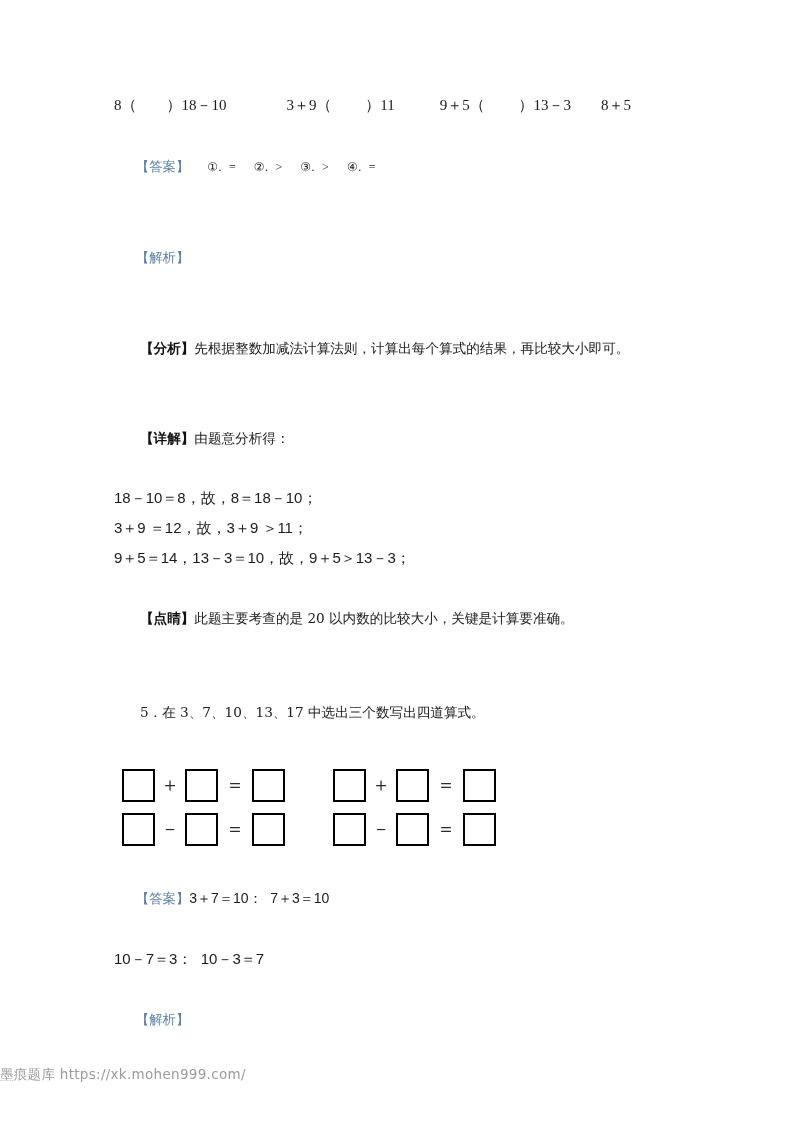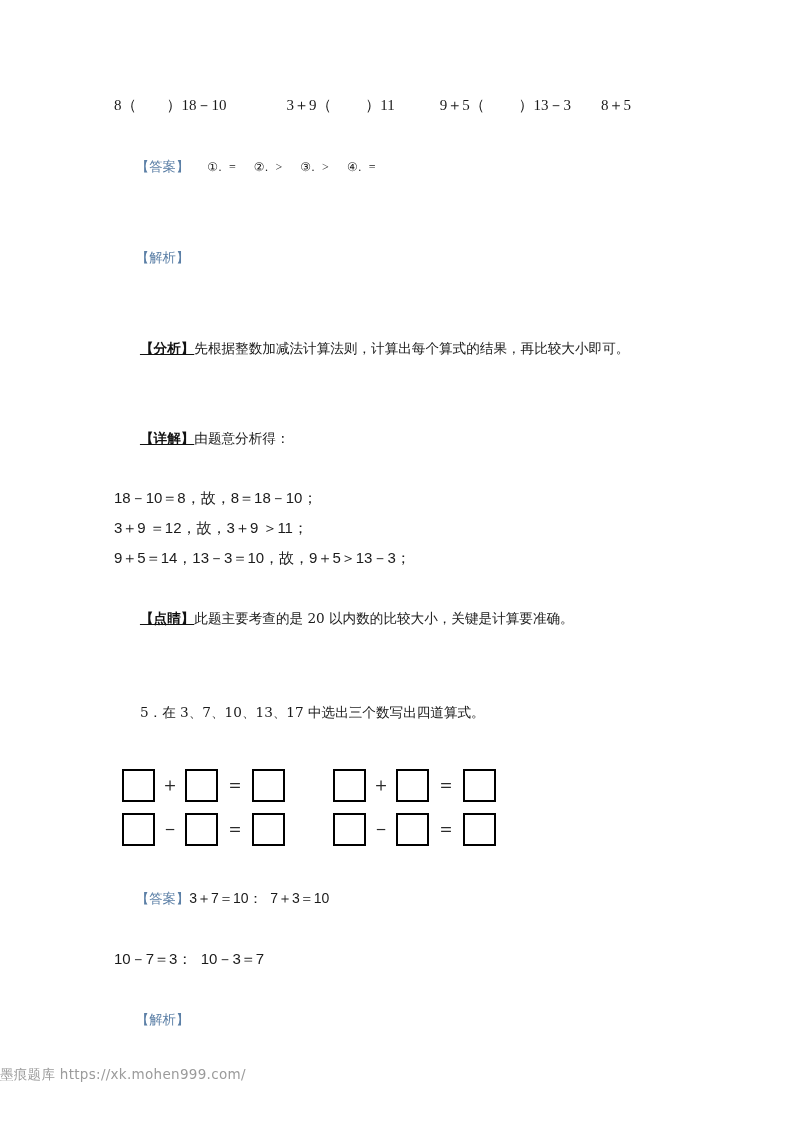--- a/index.html
+++ b/index.html
@@ -48,21 +48,20 @@
   .tag {
     color: #5b7fa6;
     font-family: "DejaVu Serif", "Liberation Serif", serif;
     font-size: 13.4px;
   }
   .bold-cjk {
     font-family: "DejaVu Serif", "Liberation Serif", serif;
     font-size: 13.6px;
     font-weight: 700;
     color: #111;
-    text-decoration: underline;
   }
   .seg {
     white-space: pre;
   }
 
   
   .cmp-row {
     font-size: 15px;
     line-height: 31px;
     white-space: pre;

